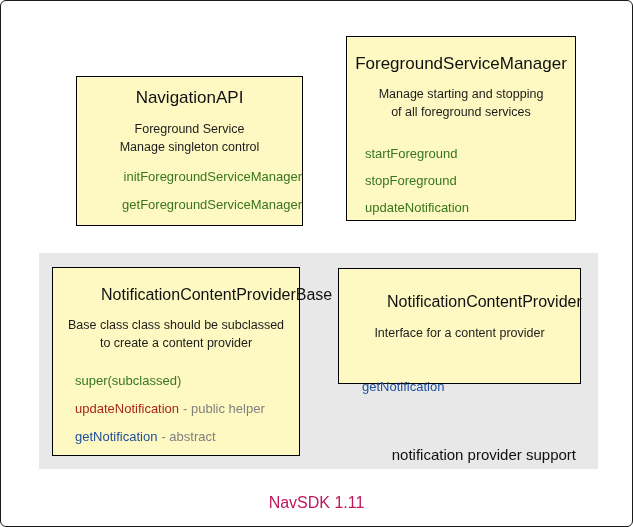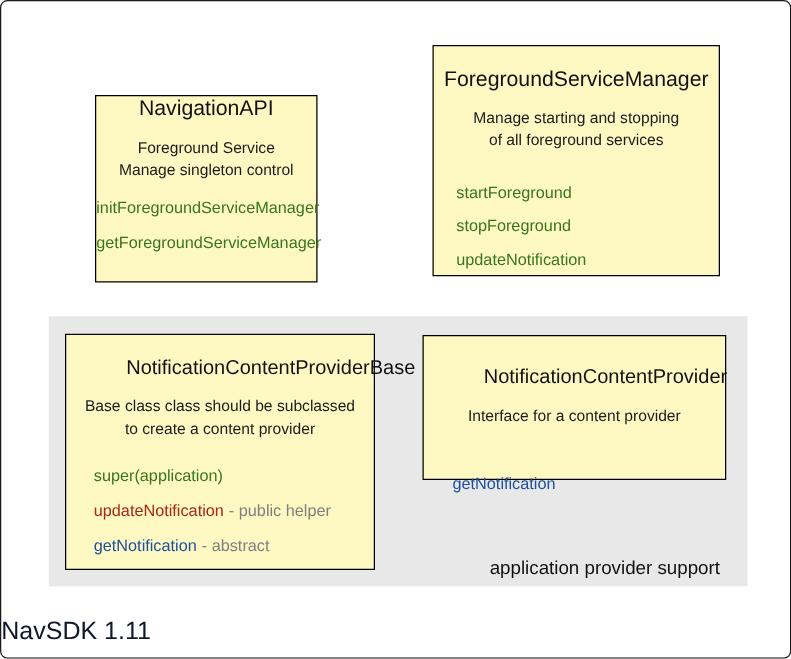--- a/index.html
+++ b/index.html
@@ -40,21 +40,21 @@
   .method-row {
     font-size: 13px;
     line-height: 13px;
   }
   .m-green { color: #38761d; }
   .m-red   { color: #a8251c; }
   .m-blue  { color: #1d4f9e; }
   .annot   { color: #7f7f7f; margin-left: 4px; }
 
   
-  #box-navigation-api { left: 75px; top: 75px; width: 178px; height: 150px; padding-top: 1px; }
+  #box-navigation-api { left: 75px; top: 75px; width: 227px; height: 150px; padding-top: 12px; }
   #box-navigation-api .box-desc { margin-top: 12px; }
   #box-navigation-api .methods { margin-top: 14px; text-align: center; }
   #box-navigation-api .method-row { margin-bottom: 15px; text-align: right; }
 
   
   #box-fsm { left: 345px; top: 35px; width: 230px; height: 185px; padding-top: 18px; }
   #box-fsm .box-desc { margin-top: 11px; }
   #box-fsm .methods { margin-top: 26px; text-align: left; padding-left: 18px; }
   #box-fsm .method-row { margin-bottom: 14px; }
 
@@ -79,23 +79,23 @@
   #box-ncp-base .method-row { margin-bottom: 15px; }
 
   
   #box-ncp { left: 299px; top: 15px; width: 243px; height: 116px; padding-top: 24px; }
   #box-ncp .box-desc { margin-top: 13px; }
   #box-ncp .methods { margin-top: 38px; text-align: left; padding-left: 23px; }
 
   .diagram-footer {
     position: absolute;
     left: 0; right: 0; top: 493px;
-    text-align: left;
-    font-size: 20px;
-    color: #0f172a;
+    text-align: center;
+    font-size: 16px;
+    color: #be185d;
   }
 </style>
 </head>
 <body>
 
 <div class="frame">
 
   <div class="class-box" id="box-navigation-api">
     <div class="box-title">NavigationAPI</div>
     <div class="box-desc">Foreground Service
@@ -117,32 +117,32 @@
     </div>
   </div>
 
   <div class="group-region">
 
     <div class="class-box" id="box-ncp-base">
       <div class="box-title sm">NotificationContentProviderBase</div>
       <div class="box-desc">Base class class should be subclassed
 to create a content provider</div>
       <div class="methods">
-        <div class="method-row"><span class="m-green">super(application)</span></div>
+        <div class="method-row"><span class="m-green">super(subclassed)</span></div>
         <div class="method-row"><span class="m-red">updateNotification</span><span class="annot">- public helper</span></div>
         <div class="method-row"><span class="m-blue">getNotification</span><span class="annot">- abstract</span></div>
       </div>
     </div>
 
     <div class="class-box" id="box-ncp">
       <div class="box-title sm">NotificationContentProvider</div>
       <div class="box-desc">Interface for a content provider</div>
       <div class="methods">
         <div class="method-row m-blue">getNotification</div>
       </div>
     </div>
 
-    <div class="group-label">application provider support</div>
+    <div class="group-label">notification provider support</div>
   </div>
 
   <div class="diagram-footer">NavSDK 1.11</div>
 
 </div>
 
 </body></html>

